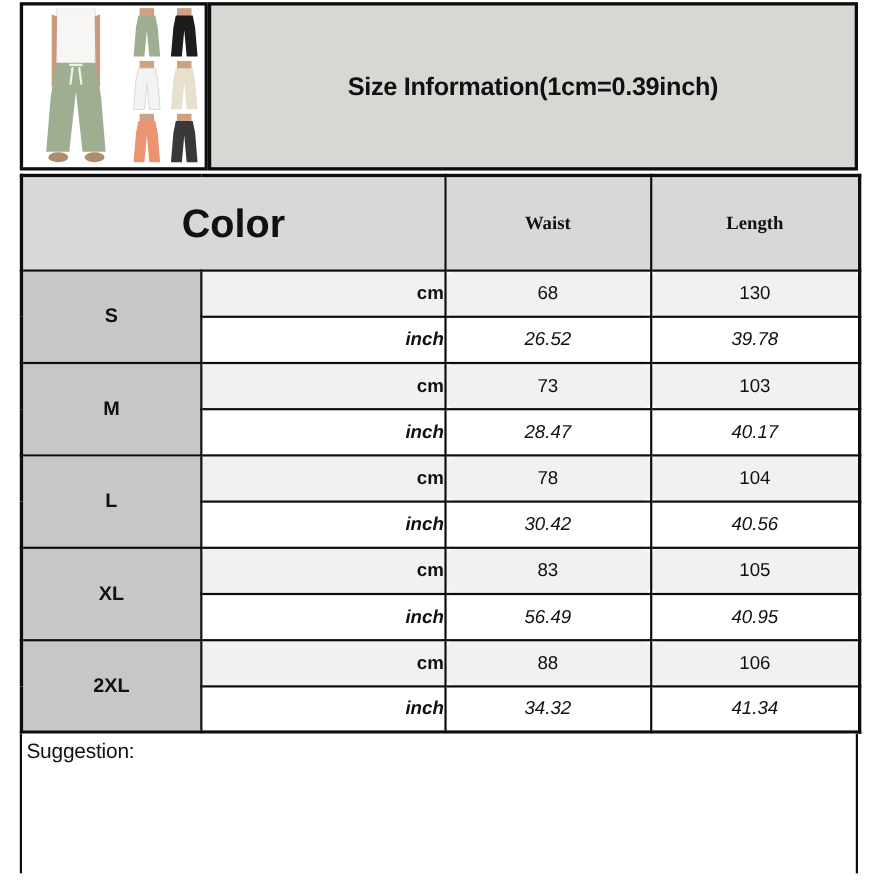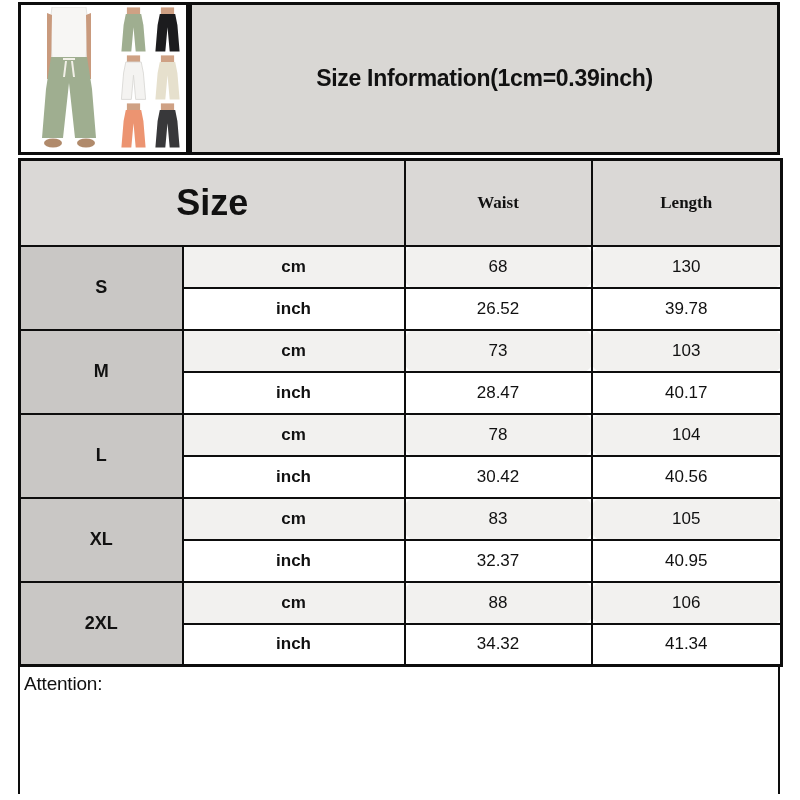--- a/index.html
+++ b/index.html
@@ -39,24 +39,24 @@
   .size-table th, .size-table td {
     border: 2px solid #0d0d0d; text-align: center; vertical-align: middle;
     padding: 0; overflow: hidden;
   }
   tr.head { height: 86px; }
   tr.head th { background: #dad8d6; }
   th.size-h { font-size: 36px; font-weight: bold; }
   th.col-h { font-size: 17px; font-weight: bold; font-family: Liberation Serif, serif; }
   tr.data { height: 42px; }
   td.lab { background: #c9c7c5; font-size: 18px; font-weight: bold; }
-  td.unit { font-size: 17px; font-weight: bold; }
+  td.unit { font-size: 17px; font-weight: bold; text-align: right; }
   td.val { font-size: 17px; font-weight: 400; border-radius: 10px; }
   tr.cm-row td.unit, tr.cm-row td.val { background: #f2f1ef; }
-  tr.inch-row td.unit, tr.inch-row td.val { background: #ffffff; }
+  tr.inch-row td.unit, tr.inch-row td.val { background: #ffffff; font-style: italic; }
 
   
   .attention {
     box-sizing: border-box; width: 762px; height: 127px;
     border-left: 2px solid #0d0d0d; border-right: 2px solid #0d0d0d;
     background: #fff; padding: 2px 6px 0 4px;
     font-size: 19px; line-height: 29px; letter-spacing: -0.2px;
     white-space: nowrap;
   }
 </style>
@@ -124,21 +124,21 @@
 
   <table class="size-table">
     <colgroup>
       <col style="width:163px">
         <col style="width:222px">
         <col style="width:187px">
         <col style="width:190px">
     </colgroup>
     <tbody>
       <tr class="head">
-        <th class="size-h" colspan="2">Size</th>
+        <th class="size-h" colspan="2">Color</th>
         <th class="col-h">Waist</th>
         <th class="col-h">Length</th>
       </tr>
 
       <tr class="data cm-row">
         <td class="lab" rowspan="2">S</td>
         <td class="unit">cm</td>
         <td class="val">68</td>
         <td class="val">130</td>
       </tr>
@@ -173,35 +173,35 @@
       </tr>
 
       <tr class="data cm-row">
         <td class="lab" rowspan="2">XL</td>
         <td class="unit">cm</td>
         <td class="val">83</td>
         <td class="val">105</td>
       </tr>
       <tr class="data inch-row">
         <td class="unit">inch</td>
-        <td class="val">32.37</td>
+        <td class="val">56.49</td>
         <td class="val">40.95</td>
       </tr>
 
       <tr class="data cm-row">
         <td class="lab" rowspan="2">2XL</td>
         <td class="unit">cm</td>
         <td class="val">88</td>
         <td class="val">106</td>
       </tr>
       <tr class="data inch-row">
         <td class="unit">inch</td>
         <td class="val">34.32</td>
         <td class="val">41.34</td>
       </tr>
     </tbody>
   </table>
 
   <div class="attention">
-    <div>Attention:</div>
+    <div>Suggestion:</div>
   </div>
 
 </div>
 
 </body></html>

